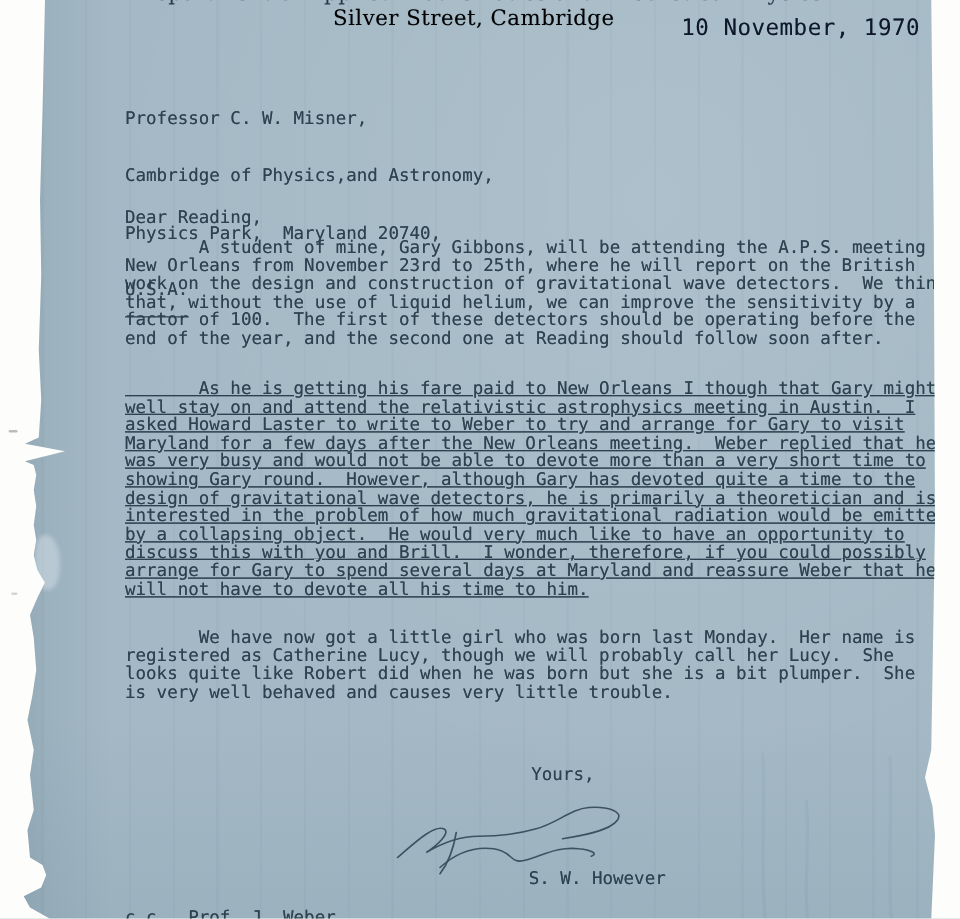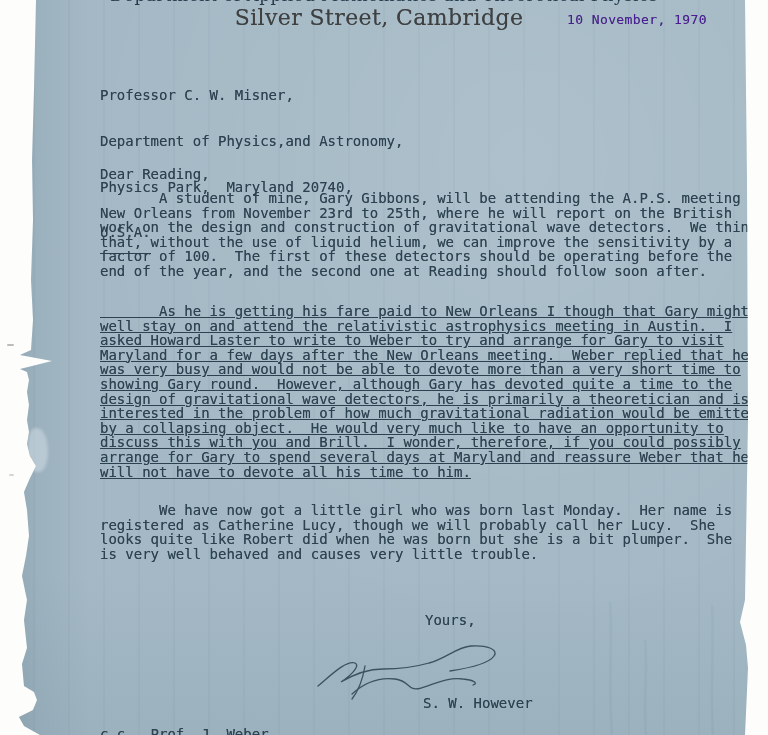--- a/index.html
+++ b/index.html
@@ -42,26 +42,26 @@
   }
   .letterhead-clip .clipped-text {
     position:absolute; top:-15px; left:0; width:100%;
     text-align:center; white-space:pre;
     font-family:"DejaVu Serif", serif; font-size:17px; line-height:21px;
     color:#243b4b; letter-spacing:0.4px;
   }
   .letterhead-address {
     position:absolute; top:5px; left:33px; width:712px; padding-right:20px;
     text-align:center; font-family:"DejaVu Serif", serif;
-    font-size:22px; color:#404040; letter-spacing:0.4px;
+    font-size:17px; color:#000000; letter-spacing:0.4px;
     text-shadow:0 0 0.6px rgba(36,59,75,0.55);
   }
   .date-line {
-    position:absolute; top:12px; left:567px;
-    font-size:13px; color:#4c1d95; letter-spacing:0.4px;
+    position:absolute; top:12px; left:545px;
+    font-size:18px; color:#0f172a; letter-spacing:0.4px;
     text-shadow:0 0 0.5px rgba(45,66,80,0.6);
   }
   .typed {
     color:#2d4250; font-size:14px; white-space:pre;
     text-shadow:0 0 0.5px rgba(45,66,80,0.65);
   }
   .recipient { position:absolute; left:100px; top:58px; line-height:15.2px; }
   .recipient .line { display:block; }
   .recipient .underlined {
     display:inline-block; border-bottom:1.2px solid #2d4250; padding-bottom:13px;
@@ -98,21 +98,21 @@
 
   <div class="letterhead-clip">
     <div class="clipped-text">Department of Applied Mathematics and Theoretical Physics</div>
   </div>
   <div class="letterhead-address">Silver Street, Cambridge</div>
 
   <div class="date-line">10 November, 1970</div>
 
   <div class="recipient typed">
     <span class="line">Professor C. W. Misner,</span>
-    <span class="line">Department of Physics,and Astronomy,</span>
+    <span class="line">Cambridge of Physics,and Astronomy,</span>
     <span class="line">Physics Park,  Maryland 20740,</span>
     <span class="line"><span class="underlined">U.S.A.</span></span>
   </div>
 
   <div class="salutation typed">Dear Reading,</div>
 
   <div class="para para-1 typed">       A student of mine, Gary Gibbons, will be attending the A.P.S. meeting in
 New Orleans from November 23rd to 25th, where he will report on the British
 work on the design and construction of gravitational wave detectors.  We think
 that, without the use of liquid helium, we can improve the sensitivity by a

